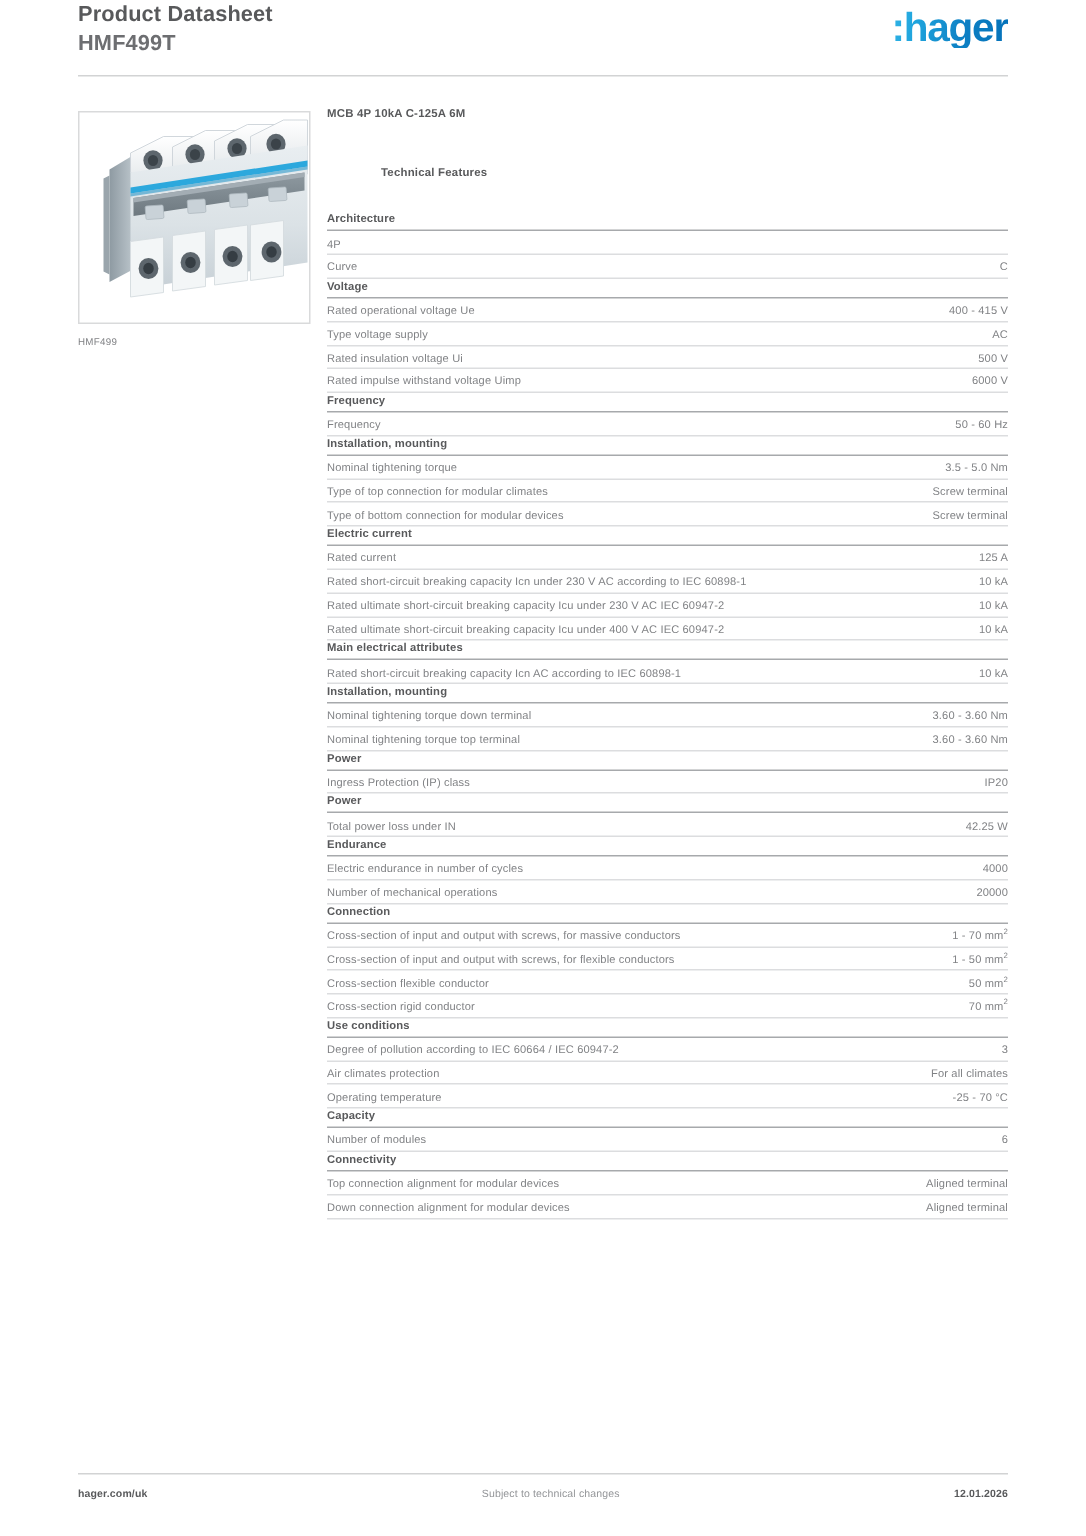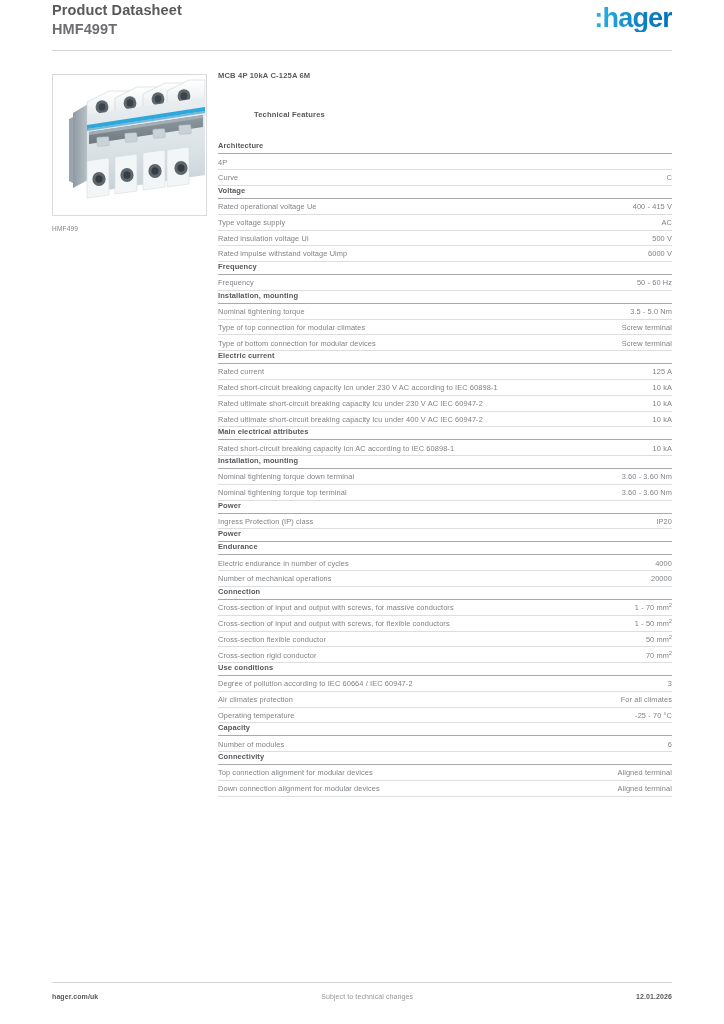--- a/index.html
+++ b/index.html
@@ -363,20 +363,24 @@
           </div>
           <div class="section">
             <div class="section-title">Power</div>
             <div class="row">
               <div class="label">Ingress Protection (IP) class</div>
               <div class="value">IP20</div>
             </div>
           </div>
           <div class="section">
             <div class="section-title">Power</div>
+            <div class="row">
+              <div class="label">Total power loss under IN</div>
+              <div class="value">42.25 W</div>
+            </div>
           </div>
           <div class="section">
             <div class="section-title">Endurance</div>
             <div class="row">
               <div class="label">Electric endurance in number of cycles</div>
               <div class="value">4000</div>
             </div>
             <div class="row">
               <div class="label">Number of mechanical operations</div>
               <div class="value">20000</div>

